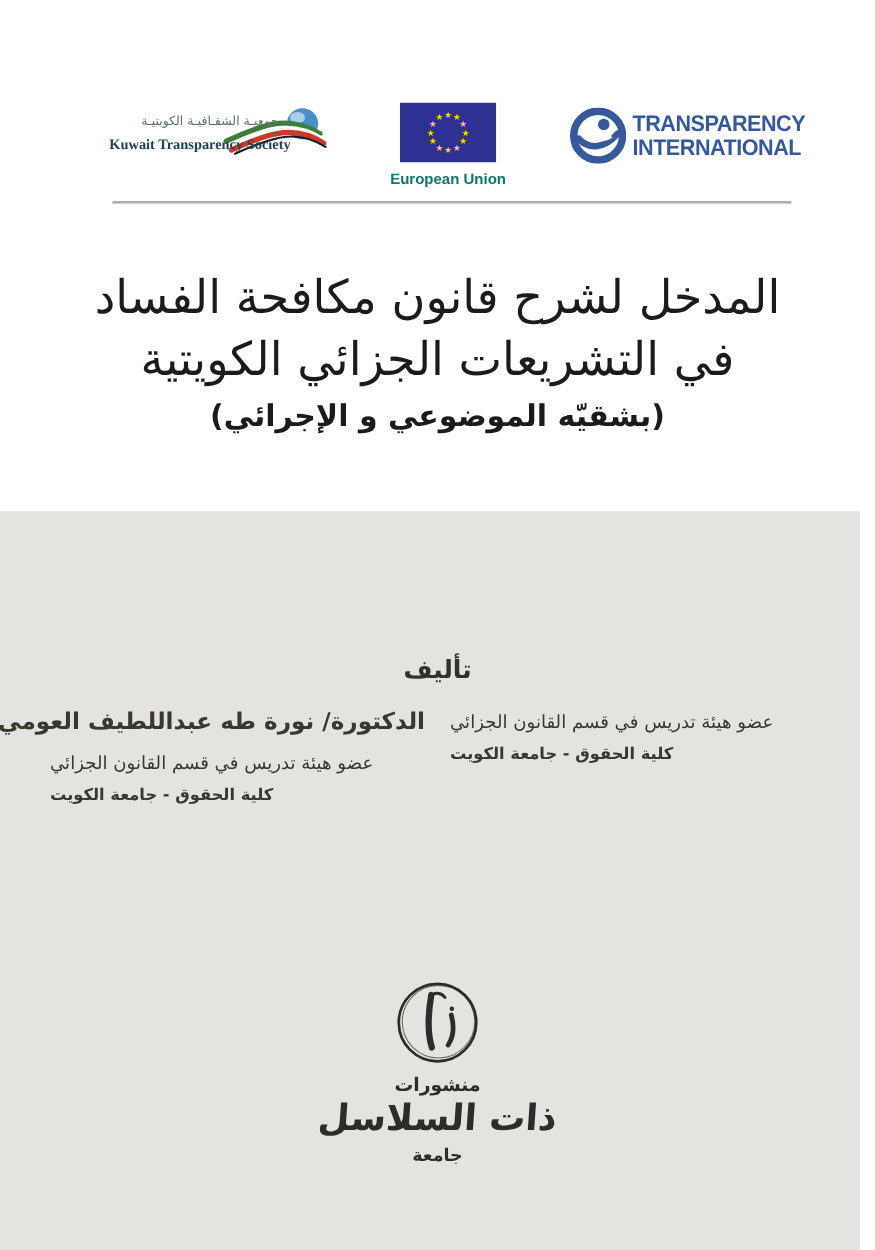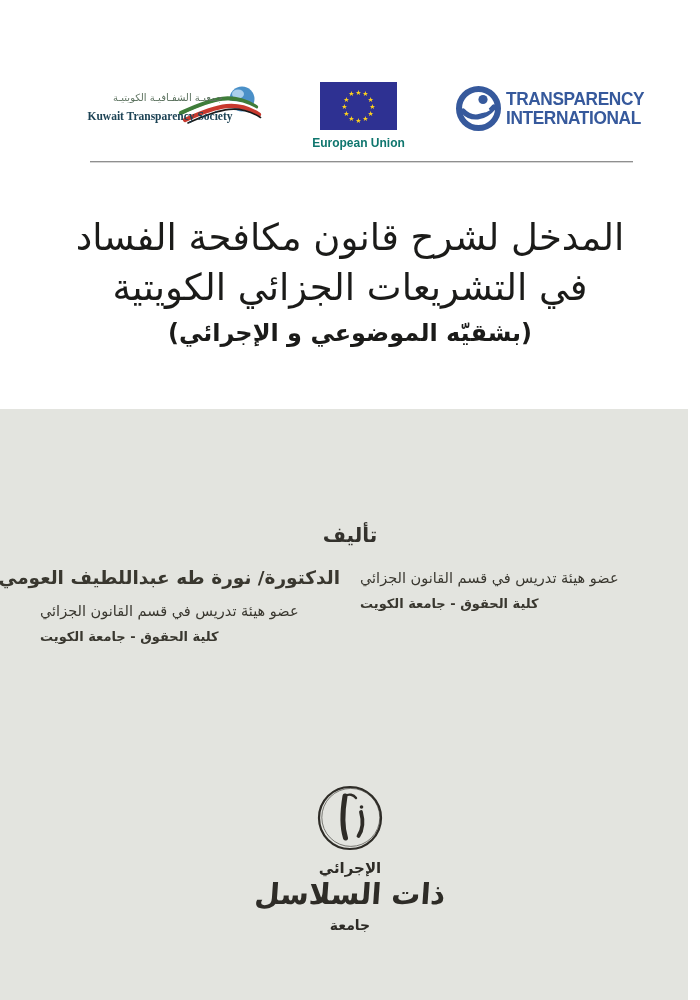--- a/index.html
+++ b/index.html
@@ -123,18 +123,18 @@
 
   <div class="publisher-block" style="color:#2e2c27;">
     <svg width="70" height="70" viewBox="0 0 70 70">
       <circle cx="35" cy="35" r="31" fill="none" stroke="#2e2c27" stroke-width="2.2"></circle>
       <circle cx="35.8" cy="34.4" r="29" fill="none" stroke="#2e2c27" stroke-width="0.9" opacity="0.65"></circle>
       <path d="M30,13 C27.5,28 27,44 30.5,55" fill="none" stroke="#2e2c27" stroke-width="5" stroke-linecap="round"></path>
       <path d="M30,13 C34,10.5 38.5,11.5 41,15" fill="none" stroke="#2e2c27" stroke-width="2.4" stroke-linecap="round"></path>
       <path d="M46,29 C48.5,38 47.5,47 43.5,53" fill="none" stroke="#2e2c27" stroke-width="3.8" stroke-linecap="round"></path>
       <circle cx="46.5" cy="24" r="1.8" fill="#2e2c27"></circle>
     </svg>
-    <div class="publisher-imprint">الإجرائي</div>
+    <div class="publisher-imprint">منشورات</div>
     <div class="publisher-name">ذات السلاسل</div>
     <div class="publisher-city">جامعة</div>
   </div>
 
 </div>
 
 </body></html>

